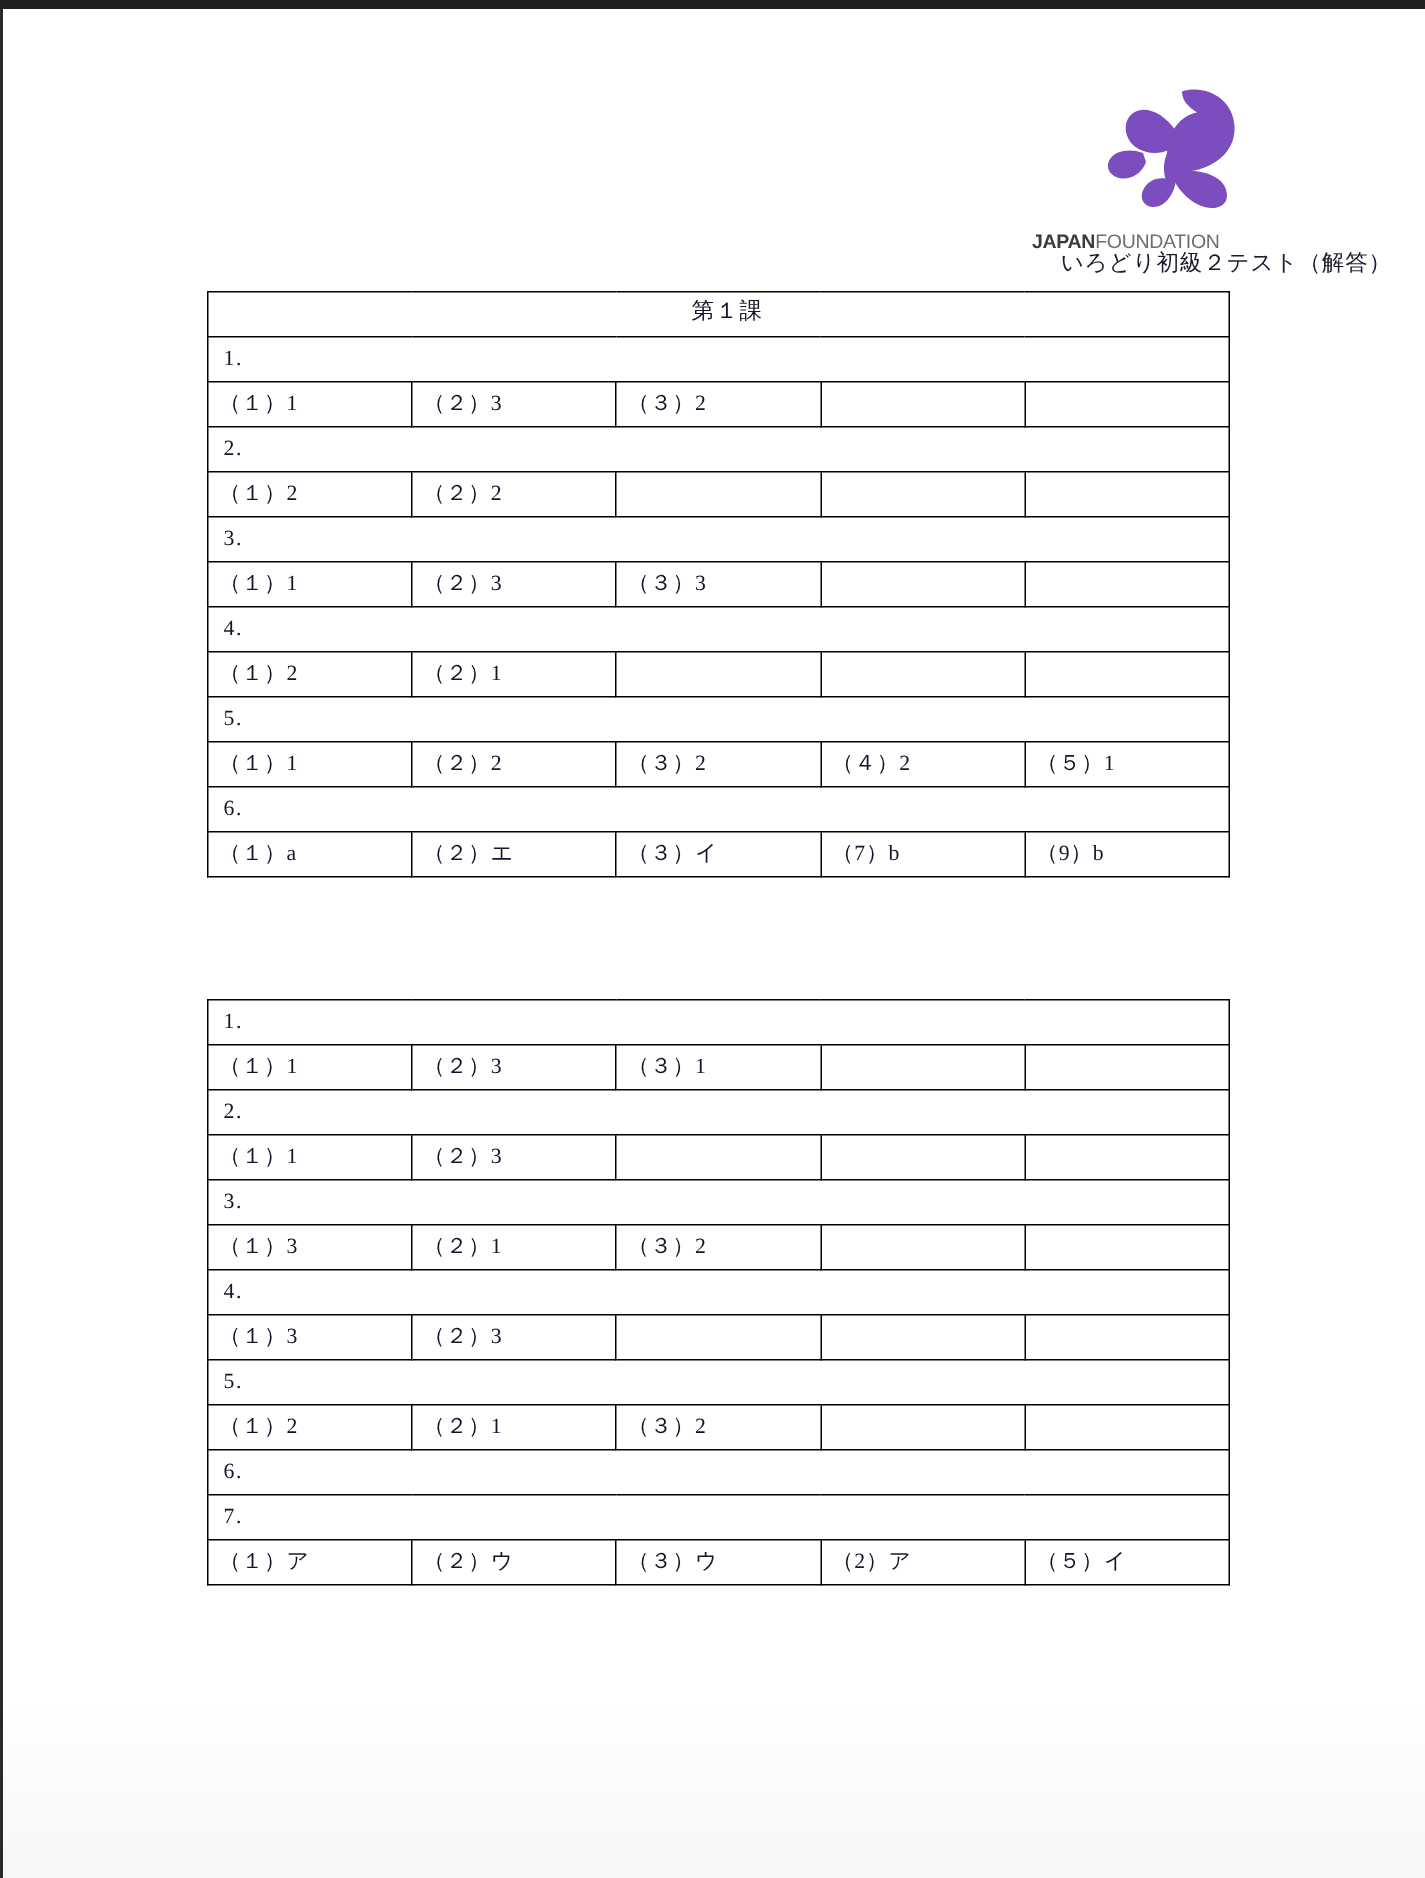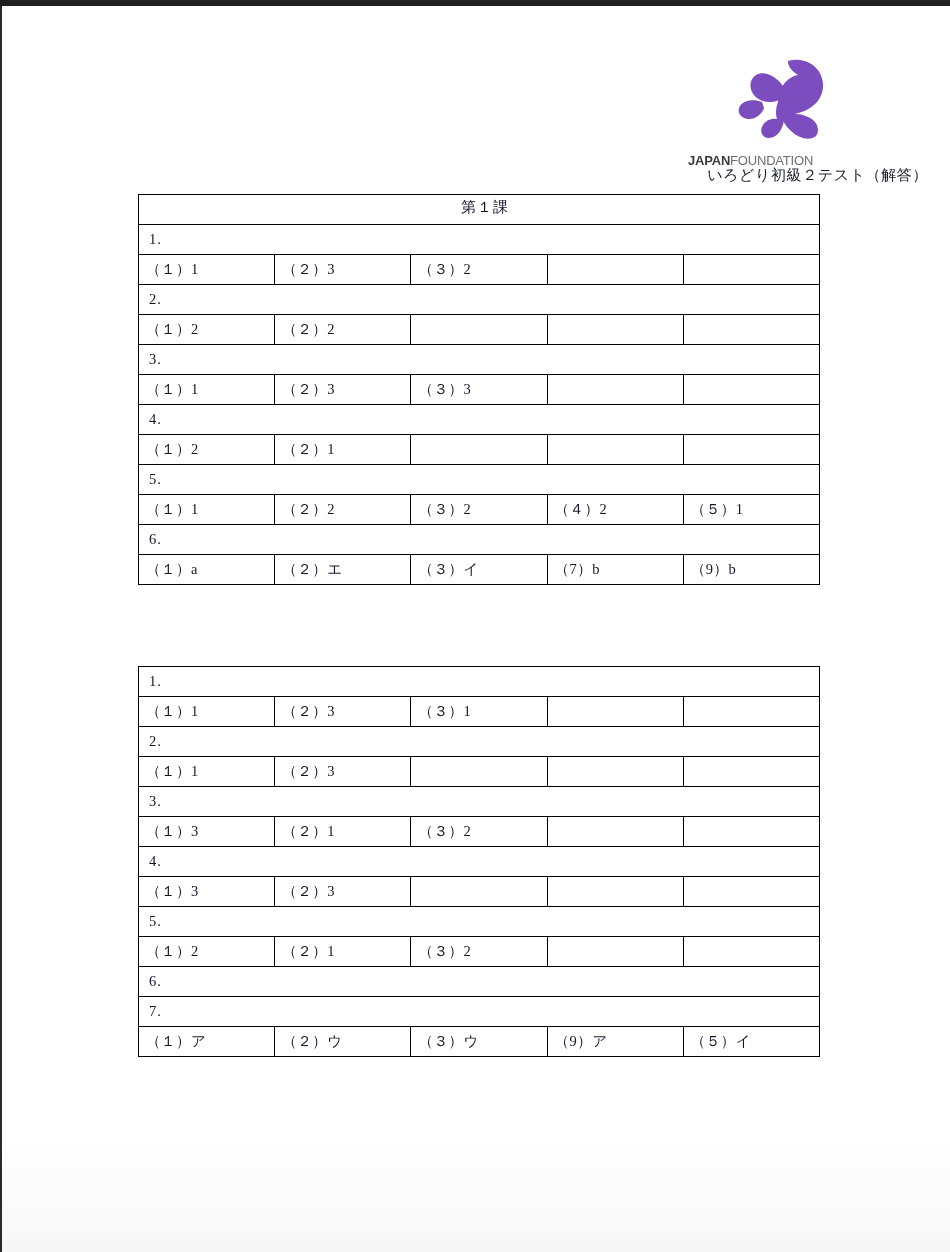--- a/index.html
+++ b/index.html
@@ -320,19 +320,19 @@
         <td class="section-head" colspan="5">6.</td>
       </tr>
 
       <tr>
         <td class="section-head" colspan="5">7.</td>
       </tr>
       <tr>
         <td>（１）ア</td>
         <td>（２）ウ</td>
         <td>（３）ウ</td>
-        <td>（9）ア</td>
+        <td>（2）ア</td>
         <td>（５）イ</td>
       </tr>
     </tbody>
   </table>
 
 </div>
 
 </body></html>

